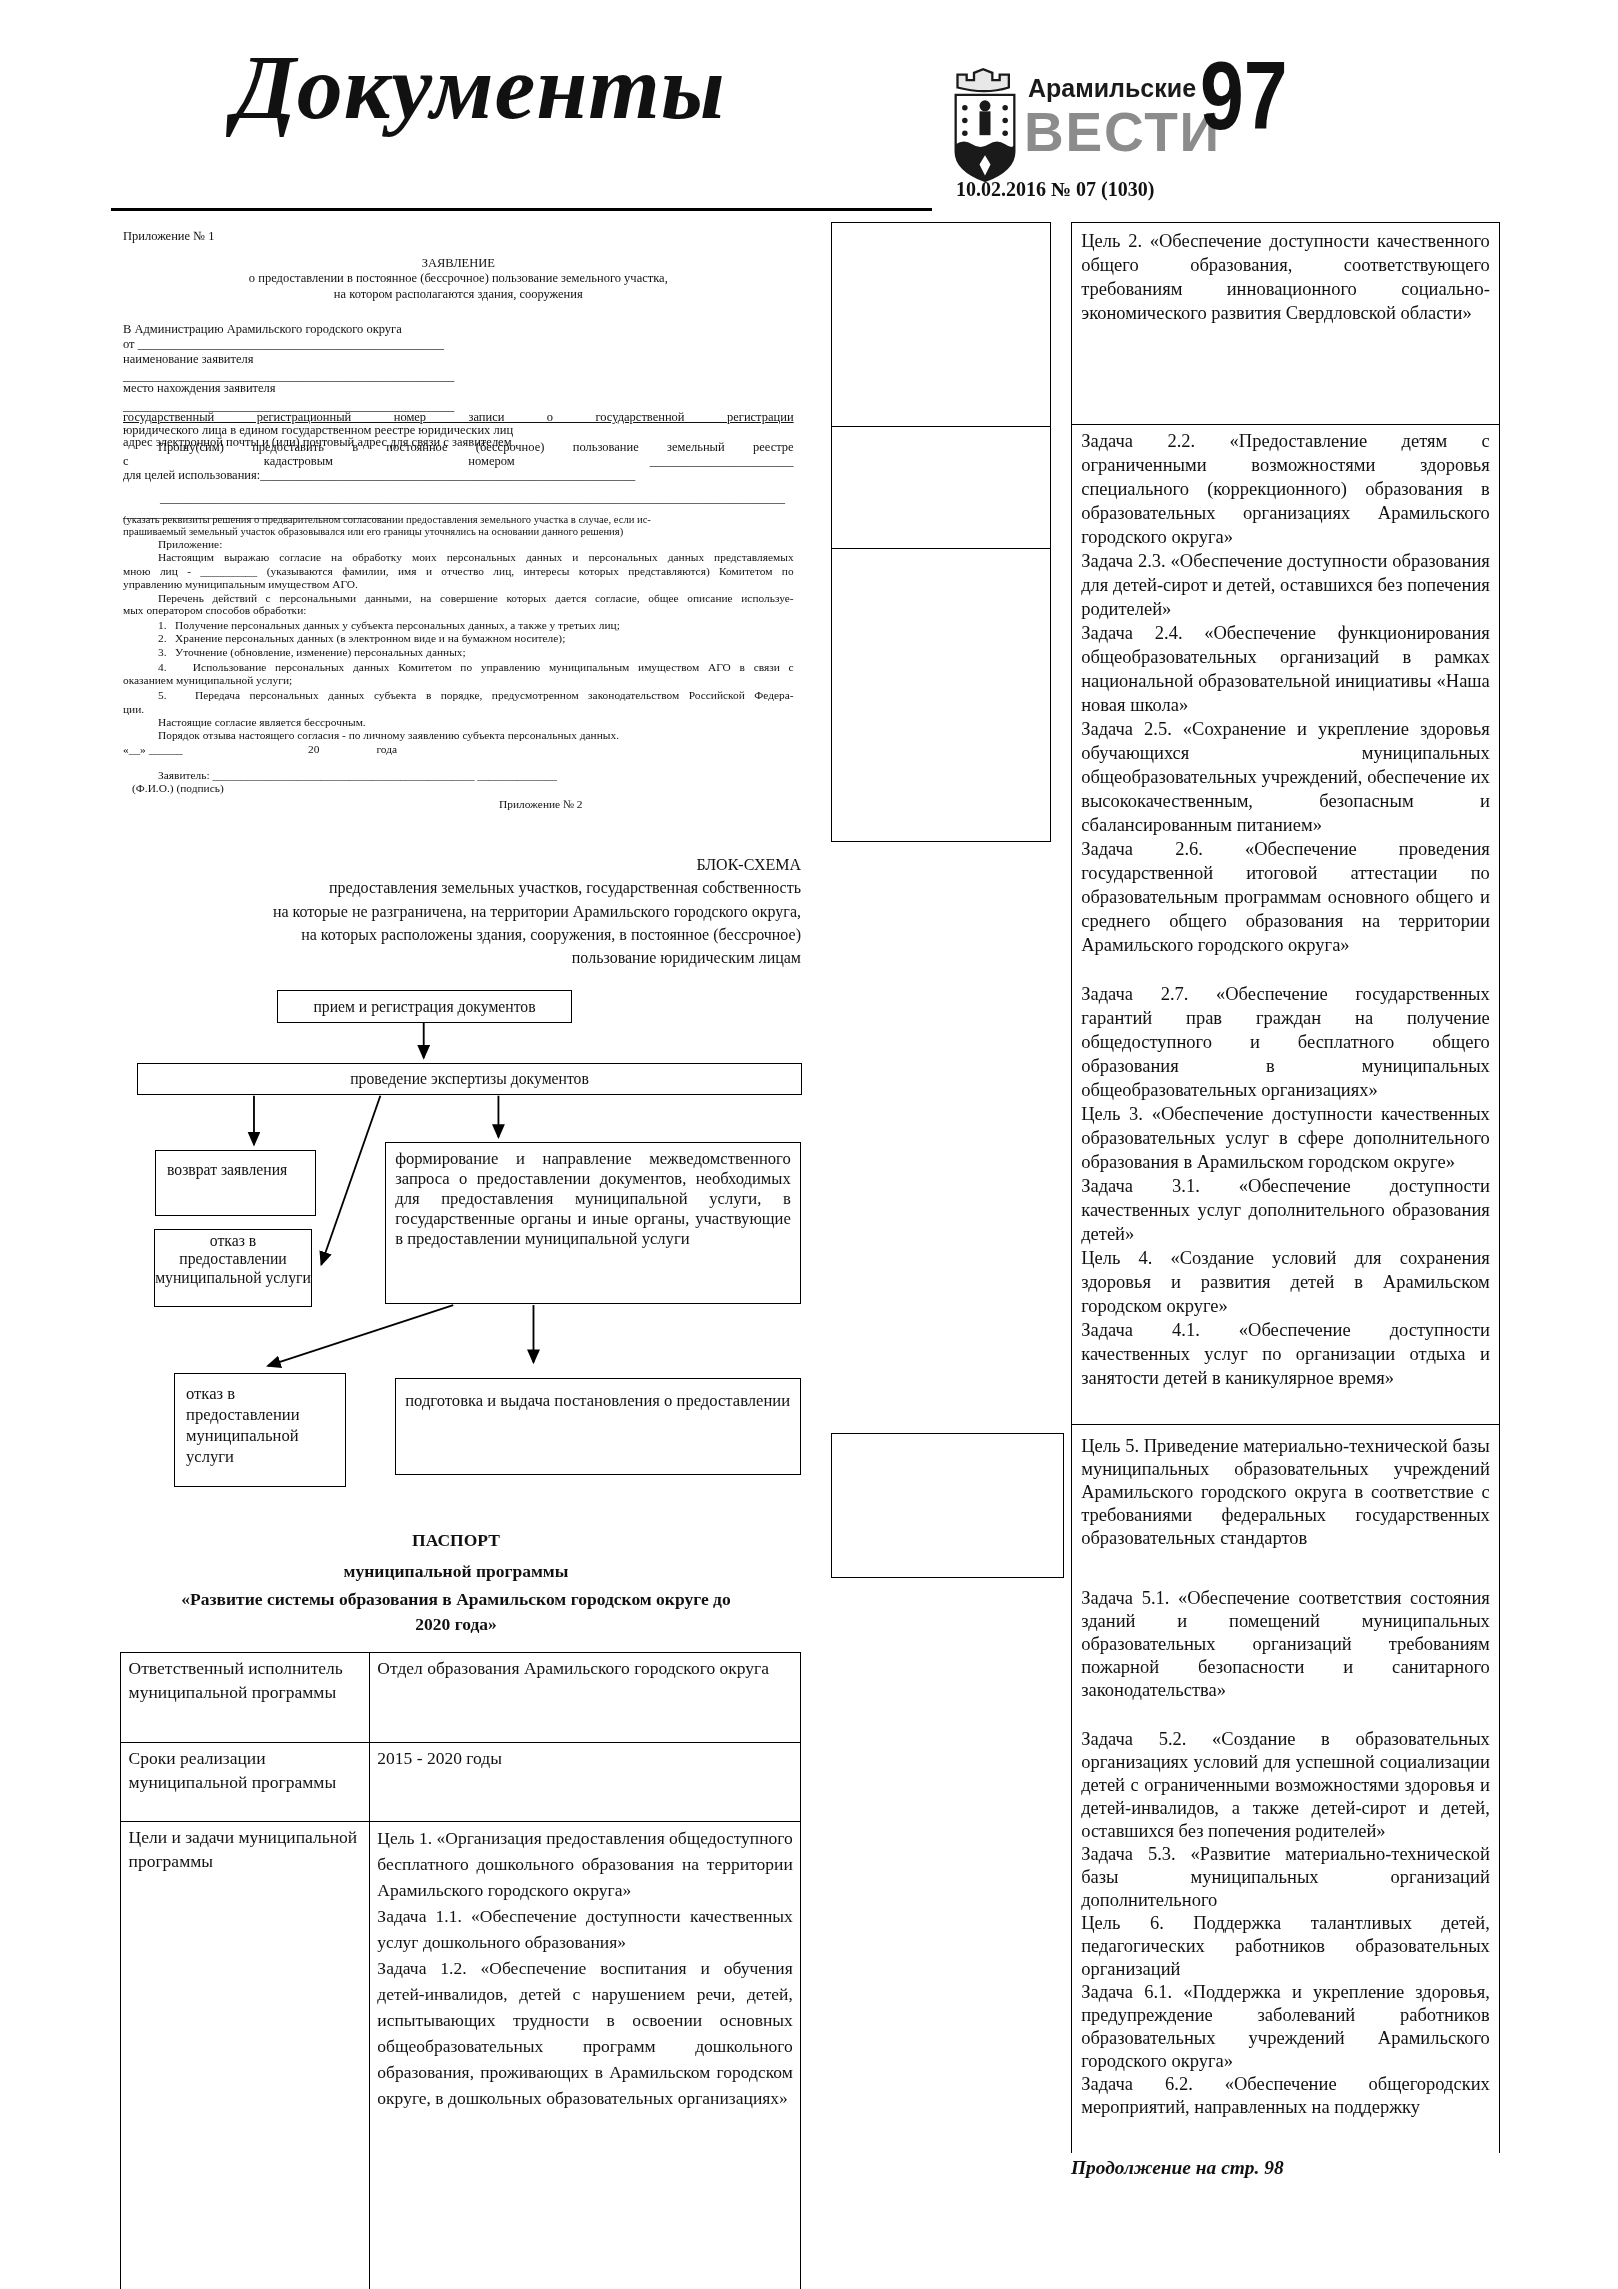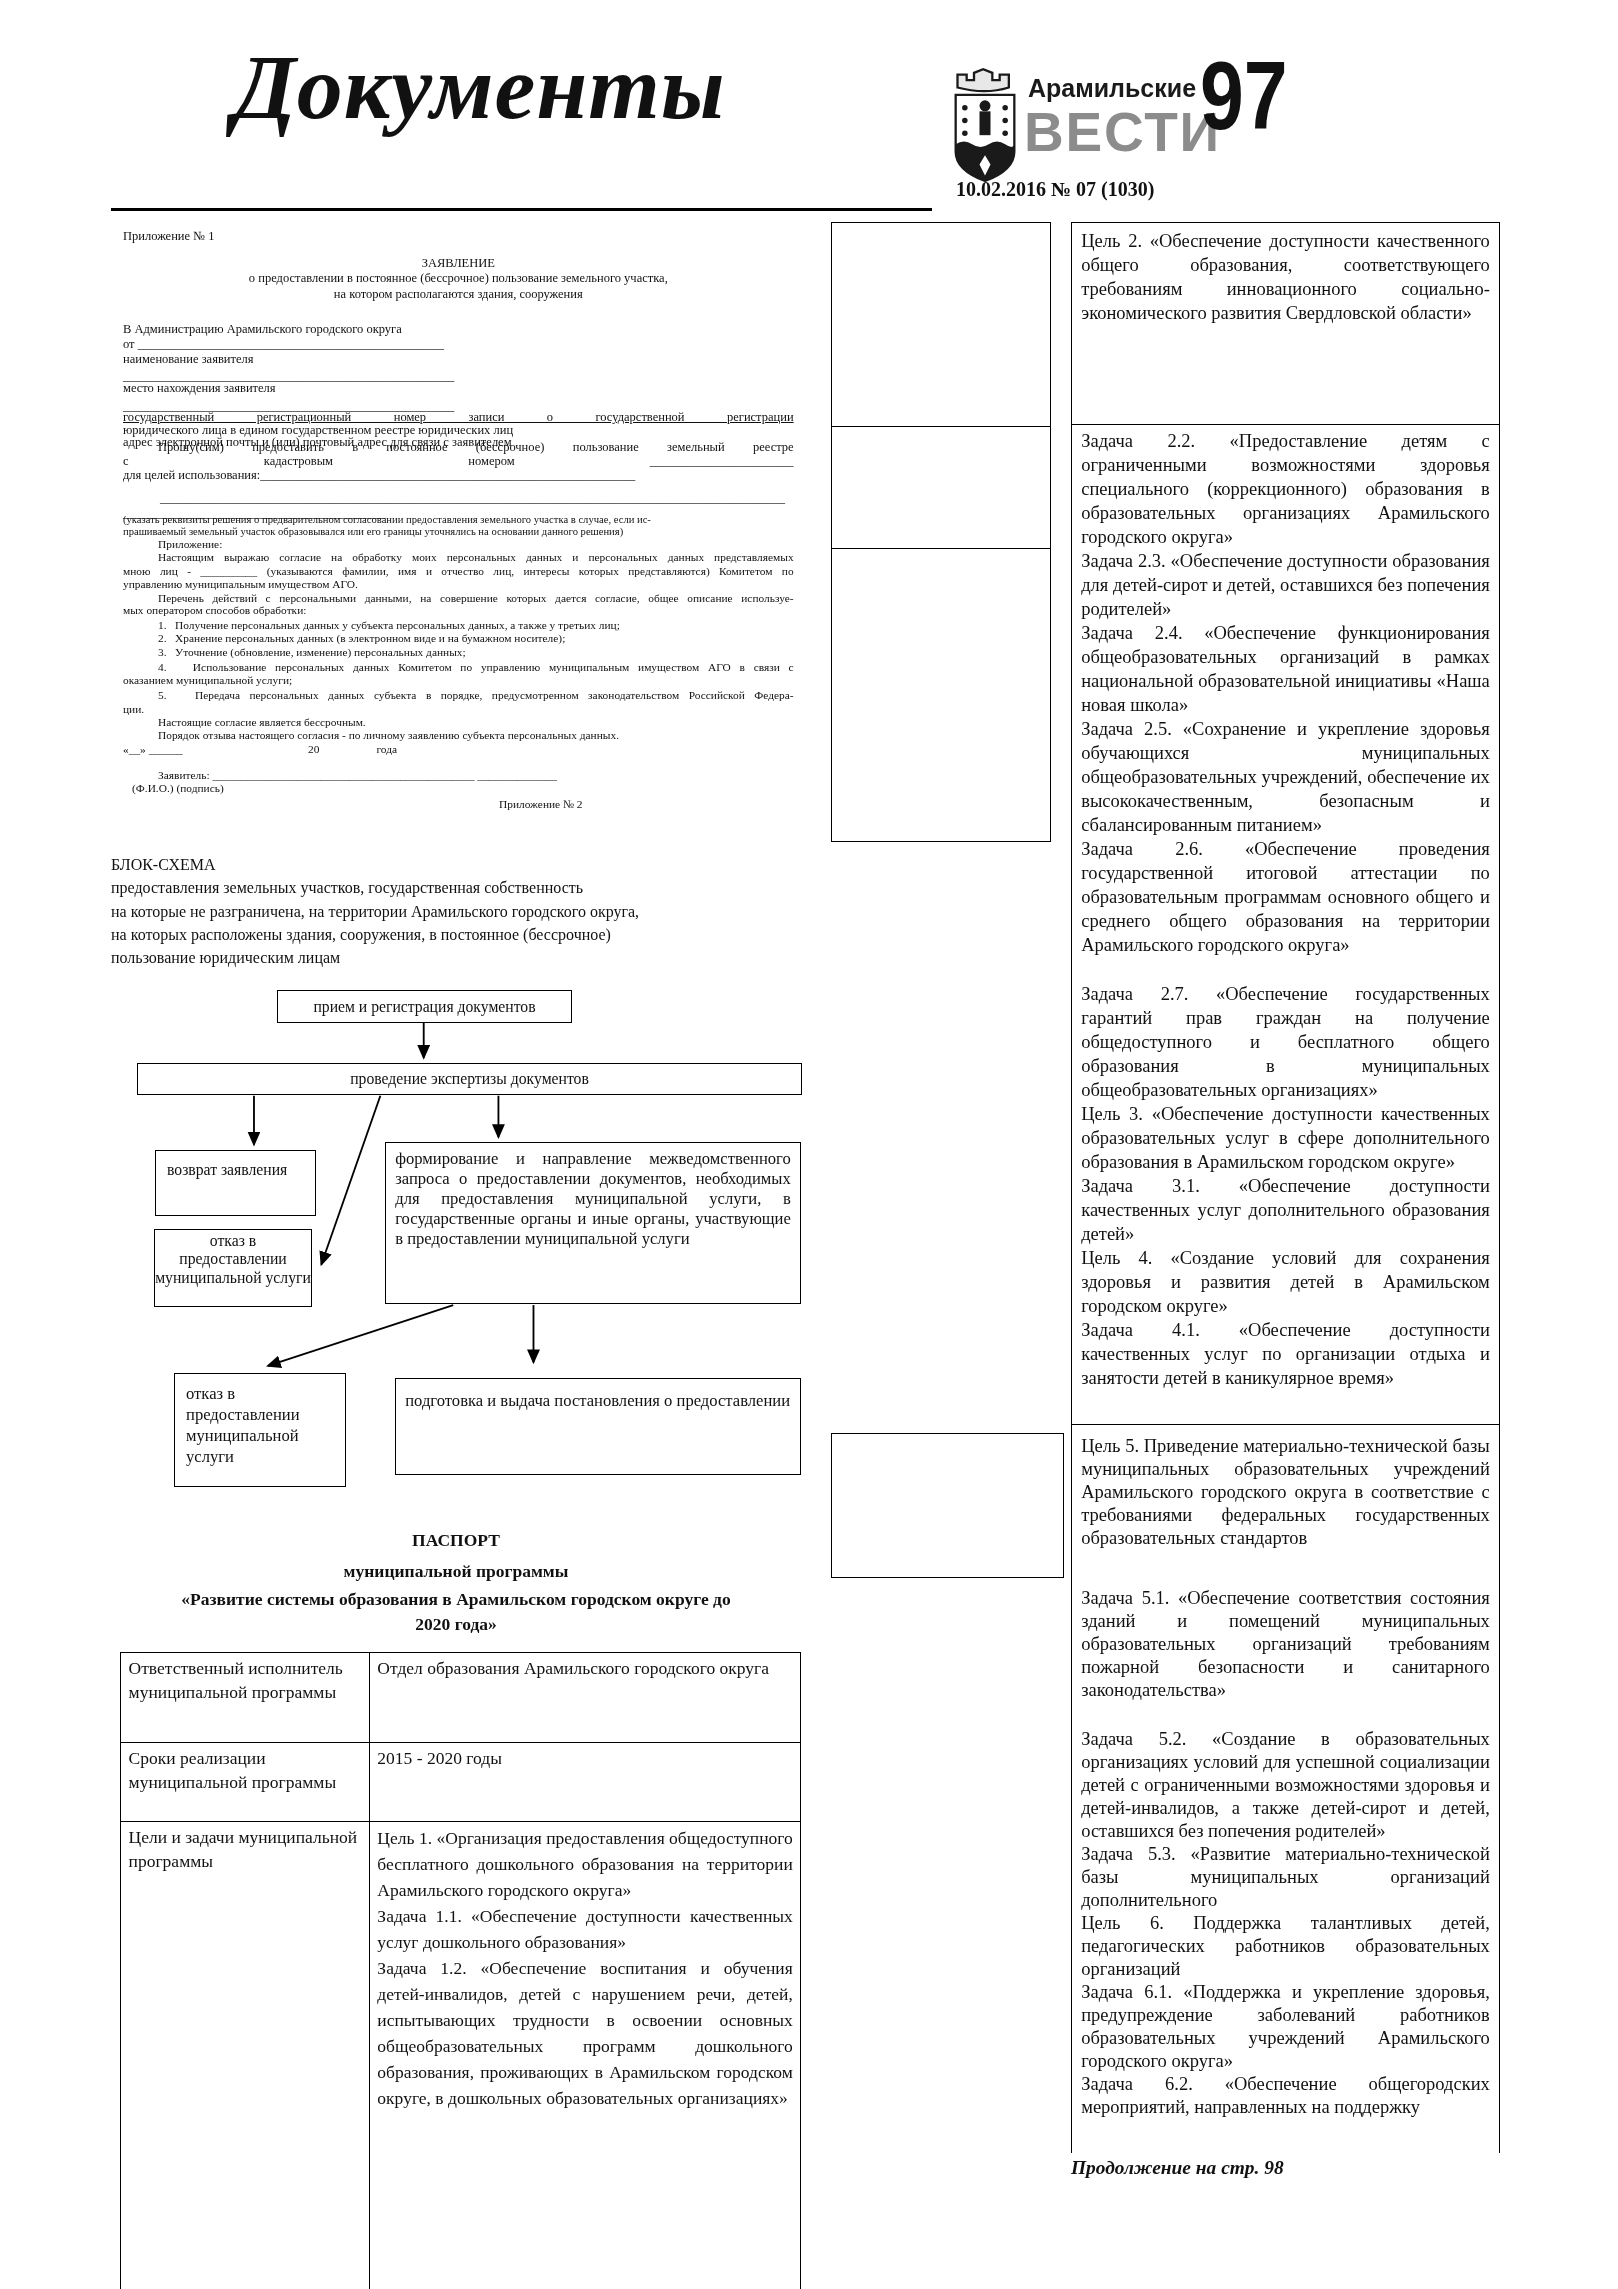--- a/index.html
+++ b/index.html
@@ -22,21 +22,21 @@
   .c{text-align:center}
   .j{text-align:justify;text-align-last:justify}
   .u{text-decoration:underline}
   .sm{font-size:11.4px}
   .xs{font-size:10.6px}
   .pre{white-space:pre}
   .ind{text-indent:35px}
 
   
   .flow{position:absolute;left:111px;top:849px;width:690px;height:665px;font-family:"Liberation Serif",serif}
-  .flow .ft{position:absolute;left:0;right:0;text-align:left;font-size:16px}
+  .flow .ft{position:absolute;left:0;right:0;text-align:right;font-size:16px}
   .fbox{position:absolute;border:1.8px solid #000;background:#fff;font-size:15.7px}
   .fcenter{display:flex;align-items:center;justify-content:center;text-align:left}
   .arrows{position:absolute;left:0;top:0;width:690px;height:665px}
 
   
   .passport{position:absolute;left:111px;top:1523px;width:690px;height:767px}
   .passport .pt{position:absolute;left:0;right:0;text-align:center;font:700 17.5px/1.2 "Liberation Serif",serif}
   .ptable{position:absolute;left:9.2px;top:129px;width:679px;height:646px;border:1.8px solid #000;display:flex;flex-direction:column}
   .prow{display:flex;border-top:1.8px solid #000}
   .prow:first-child{border-top:none}

